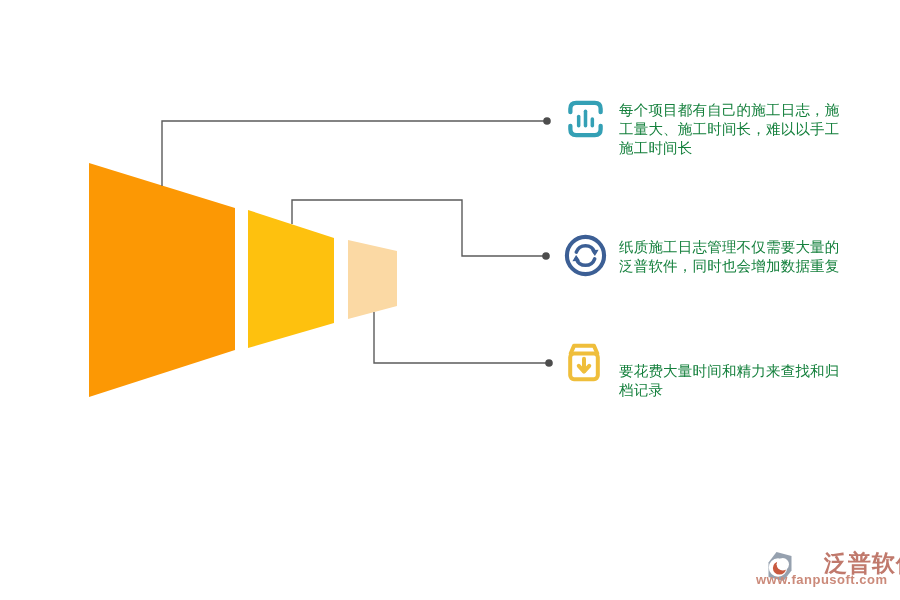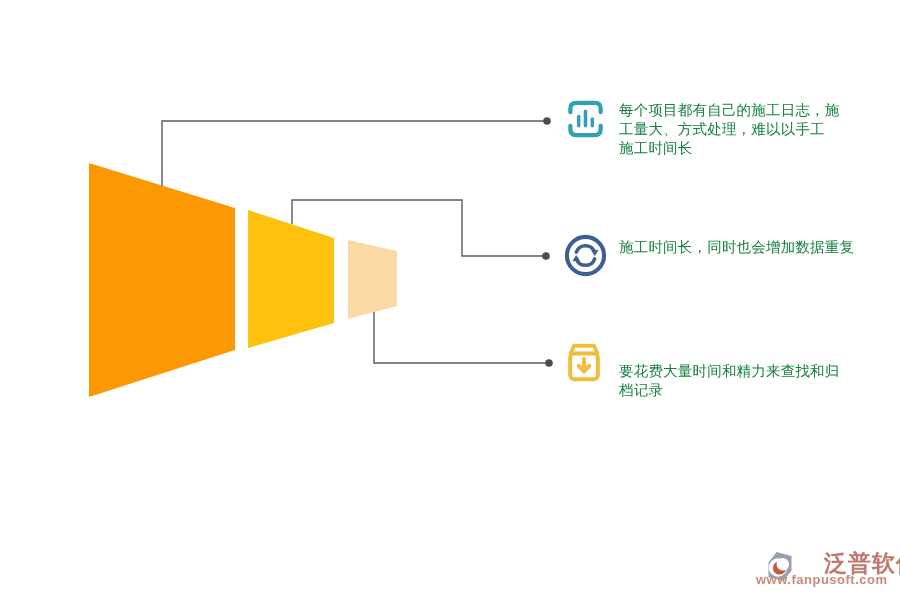--- a/index.html
+++ b/index.html
@@ -75,37 +75,38 @@
       <path d="M 5.5,29 L 5.5,32.5 Q 5.5,38.5 11.5,38.5 L 30.5,38.5 Q 36.5,38.5 36.5,32.5 L 36.5,29"></path>
     </g>
     <g fill="none" stroke-linecap="round" stroke-width="3.6" stroke="#34A0B5">
       <path d="M 14,19.5 L 14,29"></path>
       <path d="M 21,14 L 21,29"></path>
       <path d="M 28,22 L 28,29"></path>
     </g>
   </svg>
   <div id="callout-text-1" class="callout-text">
     <div>每个项目都有自己的施工日志，施</div>
-    <div>工量大、方式处理，难以以手工</div>
+    <div>工量大、施工时间长，难以以手工</div>
     <div>施工时间长</div>
   </div>
 
   <svg id="callout-icon-2" class="callout-icon" viewBox="0 0 46 46">
     <circle cx="23" cy="23" r="19" fill="none" stroke-width="4.2" stroke="#3C5F95"></circle>
     <g fill="none" stroke-linecap="round" stroke-width="3.6" stroke="#3C5F95">
       <path d="M 13.6,19.6 A 10,10 0 0 1 32.4,19.6"></path>
       <path d="M 32.4,26.4 A 10,10 0 0 1 13.6,26.4"></path>
     </g>
     <g stroke="none" fill="#3C5F95">
       <polygon points="28.6,17.6 36.4,17.2 32.6,23.6"></polygon>
       <polygon points="9.6,28.8 17.4,28.4 13.4,22.4"></polygon>
     </g>
   </svg>
   <div id="callout-text-2" class="callout-text">
-    <div>施工时间长，同时也会增加数据重复</div>
+    <div>纸质施工日志管理不仅需要大量的</div>
+    <div>泛普软件，同时也会增加数据重复</div>
   </div>
 
   <svg id="callout-icon-3" class="callout-icon" viewBox="0 0 42 48">
     <g fill="none" stroke-linecap="round" stroke-linejoin="round" stroke-width="4.2" stroke="#EFBE3B">
       <path d="M 7,14.5 L 10.5,6.5 L 31.5,6.5 L 35,14.5"></path>
       <rect x="6.5" y="14.5" width="29" height="27" rx="4"></rect>
       <path d="M 21,20 L 21,33"></path>
       <path d="M 15.5,27.5 L 21,33.5 L 26.5,27.5"></path>
     </g>
   </svg>

